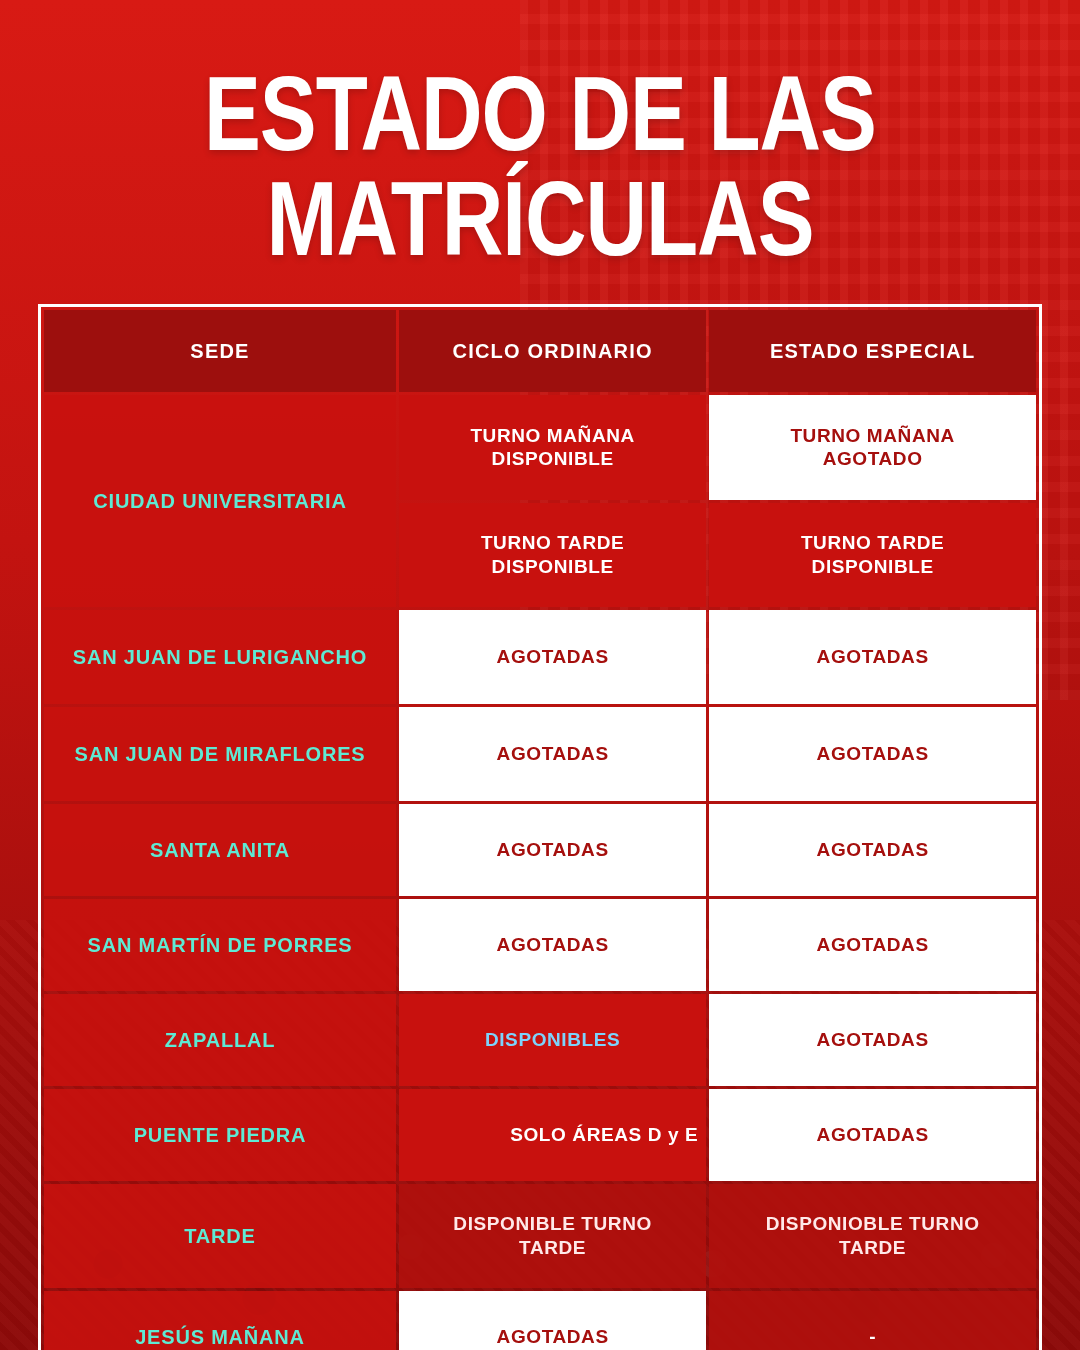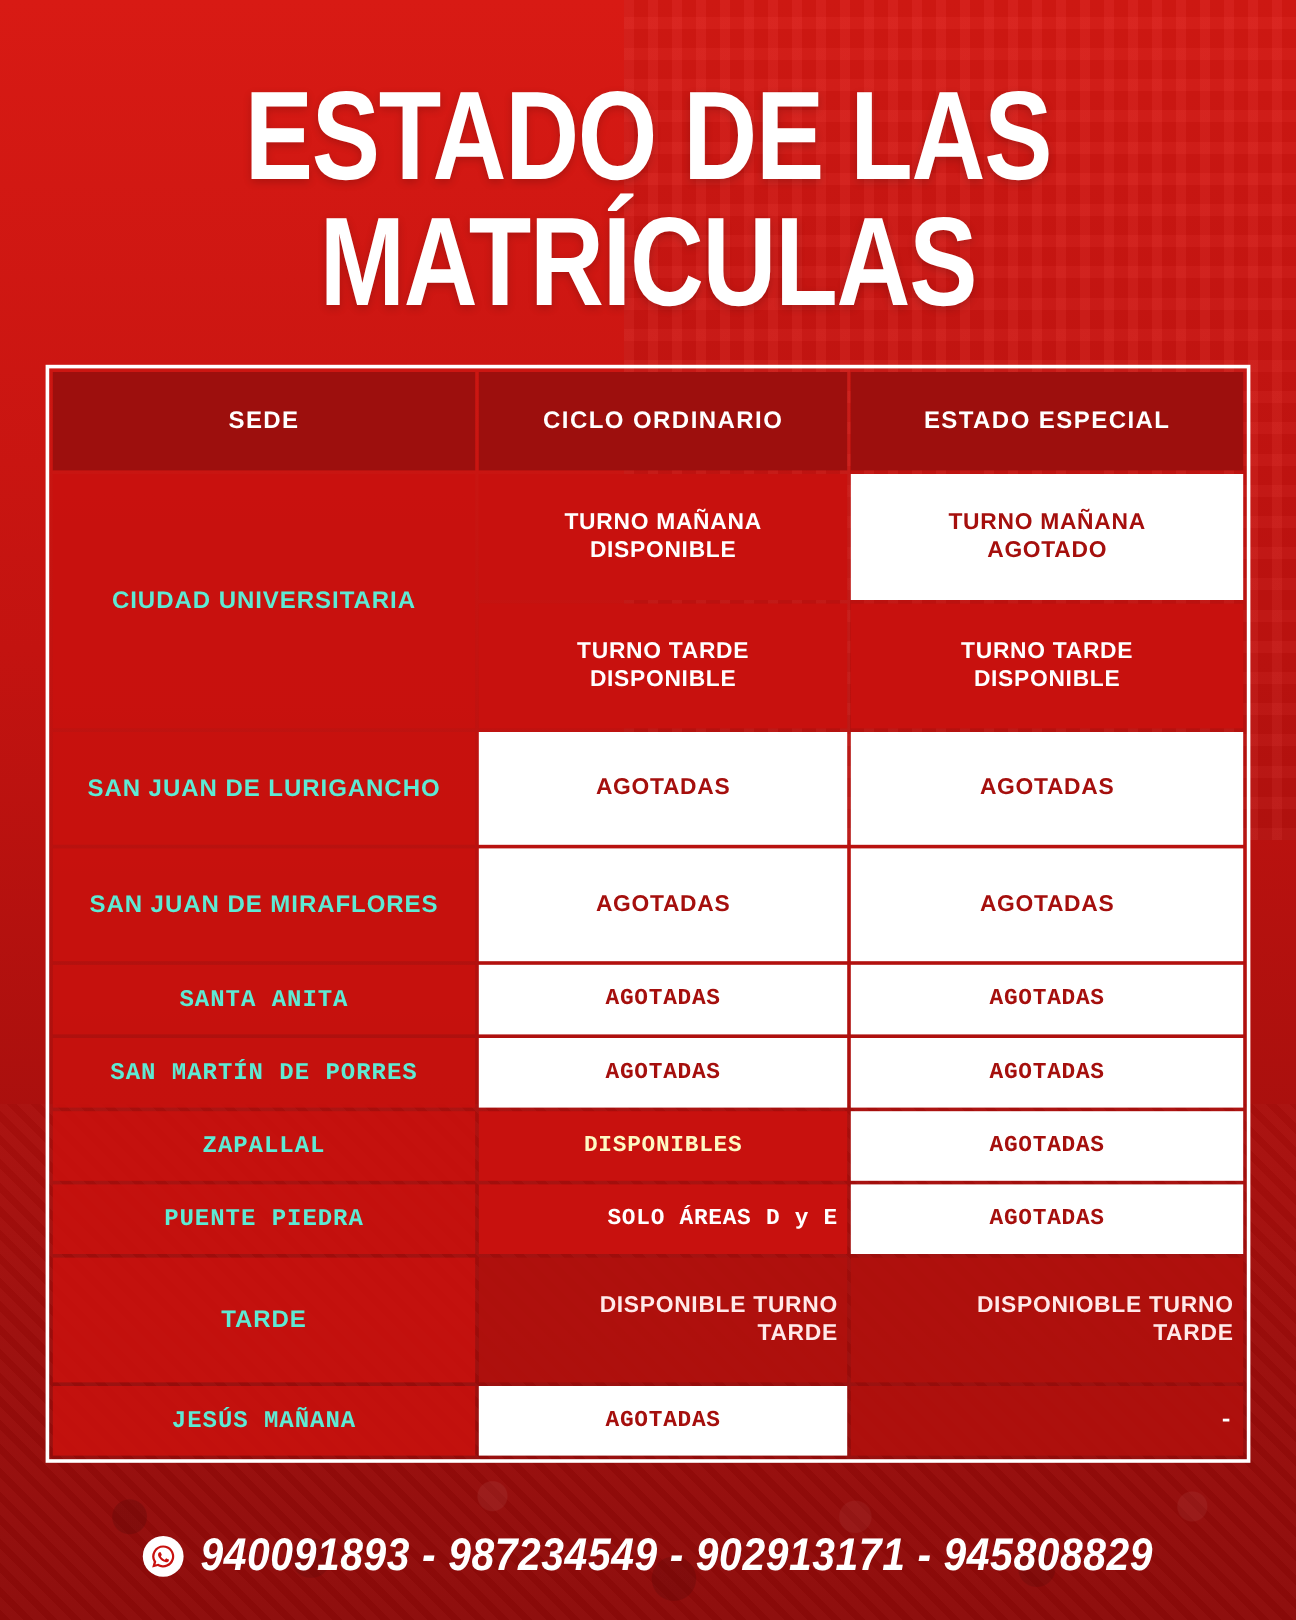--- a/index.html
+++ b/index.html
@@ -113,35 +113,34 @@
     letter-spacing: .8px;
     width: 352px;
   }
   td.sede.tall { height: 212px; }
 
   
   td.red {
     background: #c8110e;
     color: #ffffff;
   }
-  td.red.soft { color: #fef9c3; font-weight: bold; }
+  td.red.soft { color: #7dd3fc; font-weight: bold; }
   td.white {
     background: #ffffff;
     color: #a50f0d;
   }
   td.darkred-trans {
     background: rgba(176,16,13,0.92);
     color: #ffffff;
     font-weight: bold;
-    text-align: right;
   }
   td.light-on-red { color: #ffe9e9; font-weight: bold; }
   td.two-line { height: 104px; }
   td.row-h { height: 94px; }
-  td.row-h-sm { height: 58px; font-family: Liberation Mono, monospace; }
+  td.row-h-sm { height: 92px; }
 
   .nowrap { white-space: nowrap; text-align: right; }
 
   
   .footer {
     margin-top: auto;
     display: flex;
     align-items: center;
     justify-content: center;
     gap: 14px;

